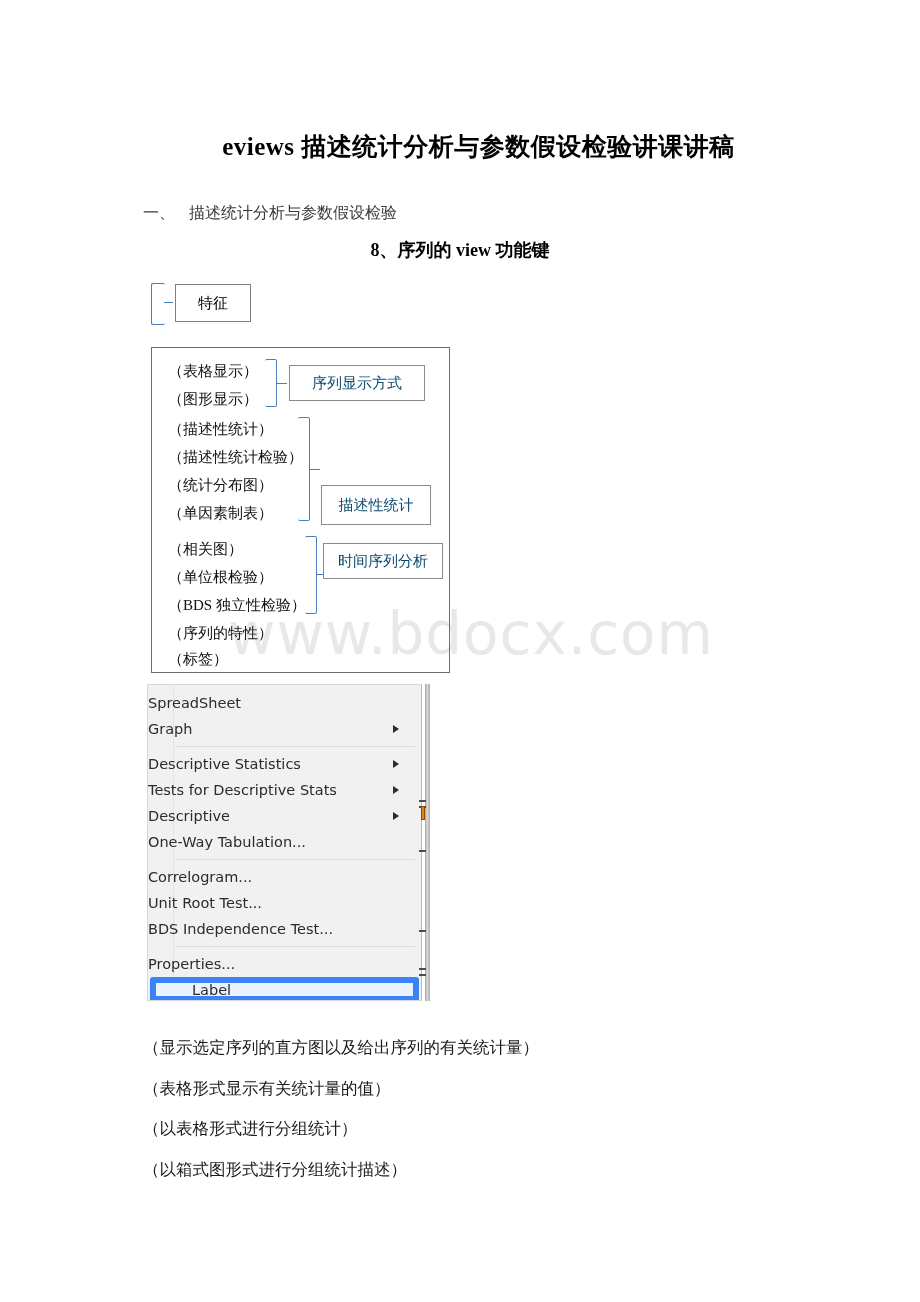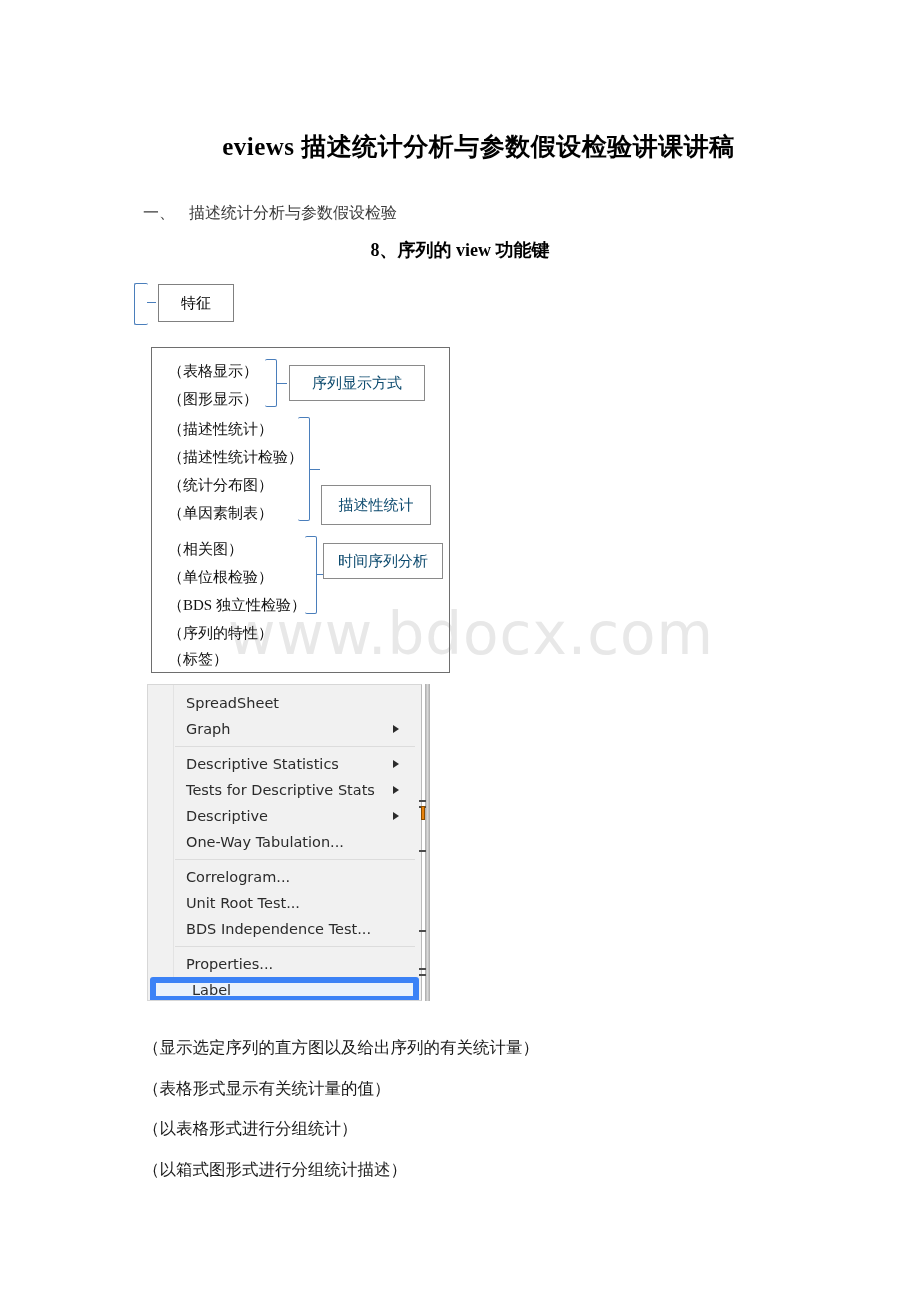--- a/index.html
+++ b/index.html
@@ -53,21 +53,21 @@
     font-size: 58px;
     color: #e8e8e8;
     font-family: "DejaVu Sans", sans-serif;
     letter-spacing: 1px;
     white-space: nowrap;
     z-index: 0;
     user-select: none;
   }
 
   
-  .feat-group { position:absolute; left:134px; top:283px; width:110px; height:42px; z-index:2;}
+  .feat-group { position:absolute; left:151px; top:283px; width:110px; height:42px; z-index:2;}
   .brace-small {
     position: absolute; left: 0px; top: 0px;
     width: 14px; height: 42px;
     border: 1.4px solid #4a7ebb;
     border-right: none;
     border-radius: 2px;
   }
   .brace-small-nub {
     position:absolute; left:13px; top:19px; width:9px; height:0;
     border-top: 1.4px solid #4a7ebb;
@@ -140,21 +140,20 @@
   .menu-gutter {
     position: absolute; left:0; top:0; bottom:0; width: 26px;
     background: #f1f1f1;
     border-right: 1px solid #e3e3e3;
   }
   .menu-list { position: absolute; left: 0; top: 5px; right: 0; }
   .menu-item {
     position: relative;
     height: 26px;
     display: flex; align-items: center;
-    padding-left: 38px;
     font-size: 14.5px;
     color: #2b2b2b;
     white-space: nowrap;
   }
   .menu-item.selected {
     background: #eaf2fb;
     border: 6px solid #3b82f6;
     border-radius: 3px;
     margin: 0 2px;
     padding-left: 36px;

